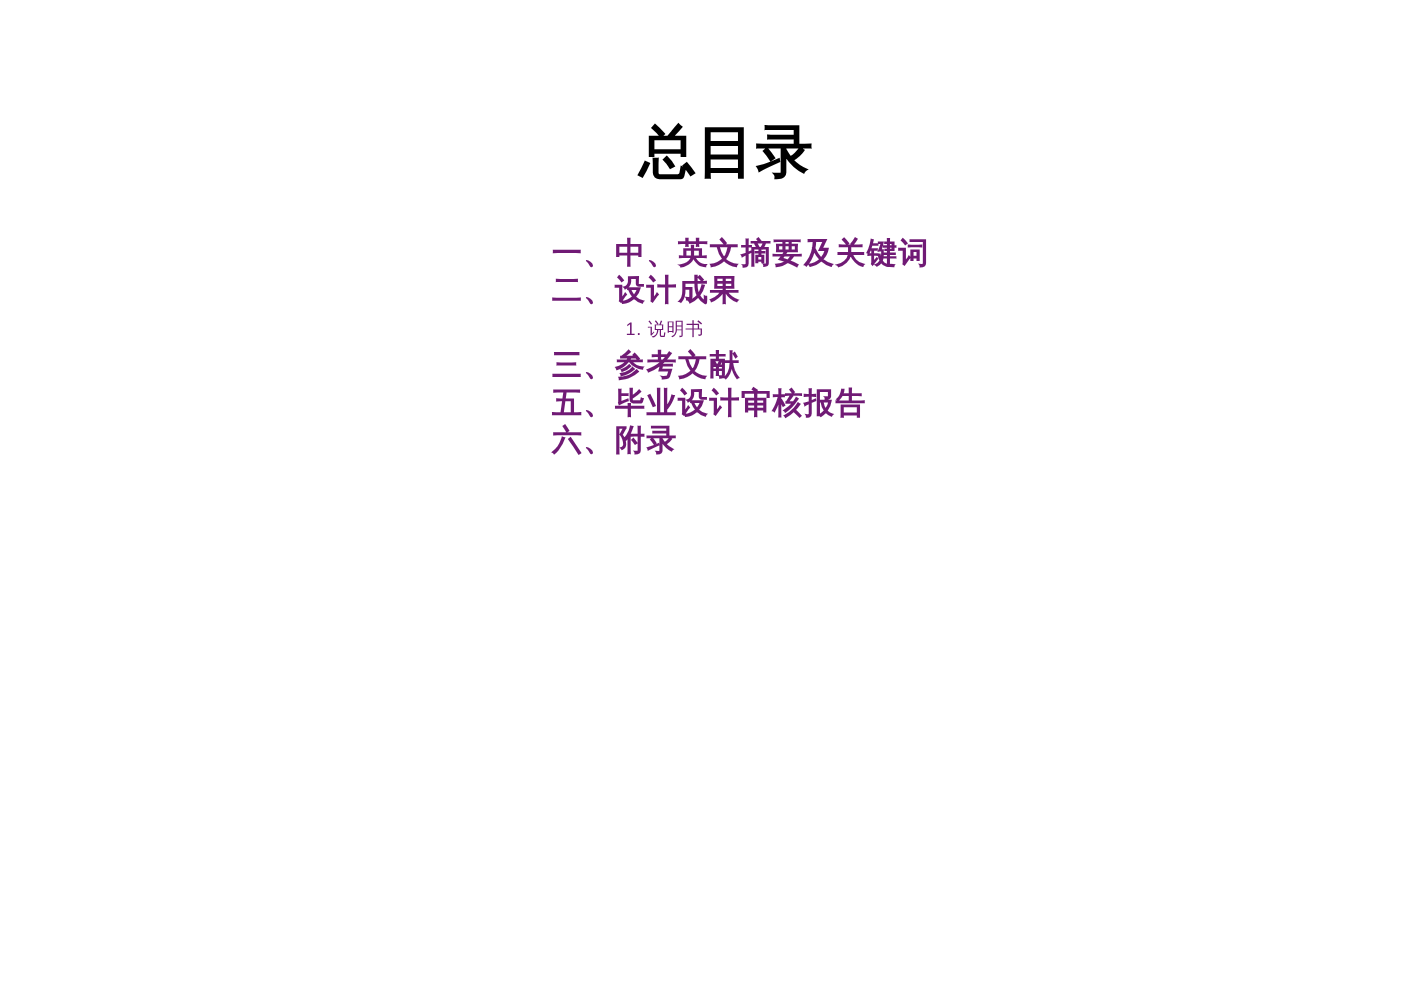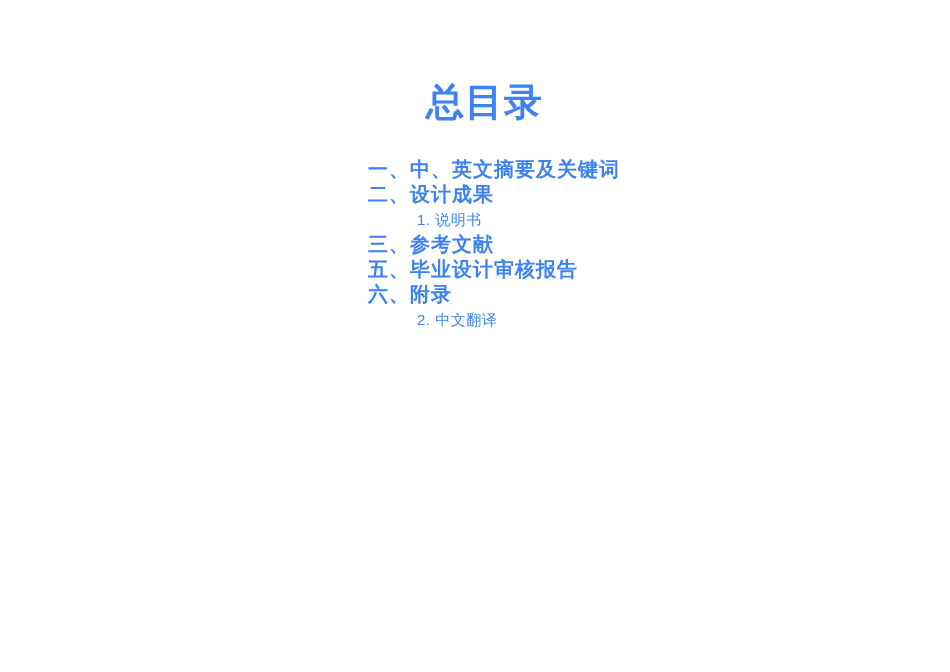--- a/index.html
+++ b/index.html
@@ -18,56 +18,55 @@
   }
   .doc-title {
     position: absolute;
     left: 426px;
     top: 82px;
     font-size: 38px;
     line-height: 40px;
     font-weight: 700;
     letter-spacing: 1px;
     white-space: nowrap;
-    color: #3b82f6;
+    color: #000000;
   }
   .toc {
     position: absolute;
     left: 368px;
     top: 157px;
     width: 420px;
   }
   .row {
     height: 25px;
     line-height: 25px;
     white-space: nowrap;
-    color: #3b82f6;
+    color: #701a75;
   }
   .row.main {
     font-size: 20px;
     font-weight: 700;
     letter-spacing: 1px;
   }
   .row.sub {
-    font-size: 15px;
+    font-size: 12px;
     font-weight: 400;
     letter-spacing: 0.5px;
     padding-left: 49px;
   }
 </style>
 </head>
 <body>
 
 <div class="page">
 
   <div class="doc-title">总目录</div>
 
   <div class="toc">
     <div class="row main">一、中、英文摘要及关键词</div>
     <div class="row main">二、设计成果</div>
     <div class="row sub">1. 说明书</div>
     <div class="row main">三、参考文献</div>
     <div class="row main">五、毕业设计审核报告</div>
     <div class="row main">六、附录</div>
-    <div class="row sub">2. 中文翻译</div>
   </div>
 
 </div>
 
 </body></html>

